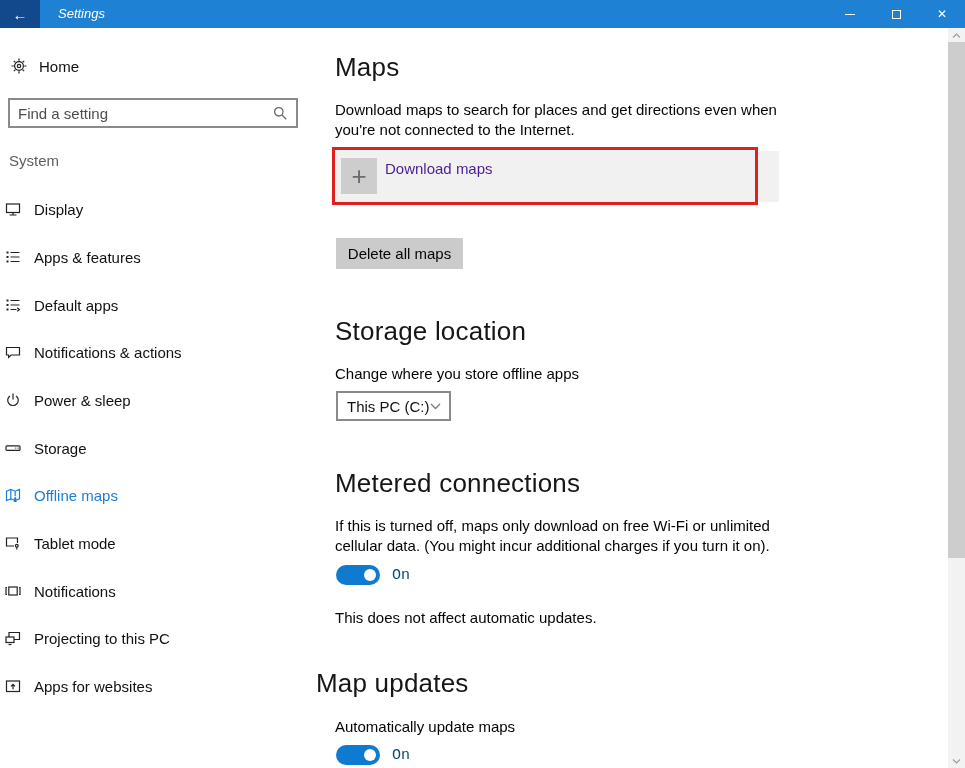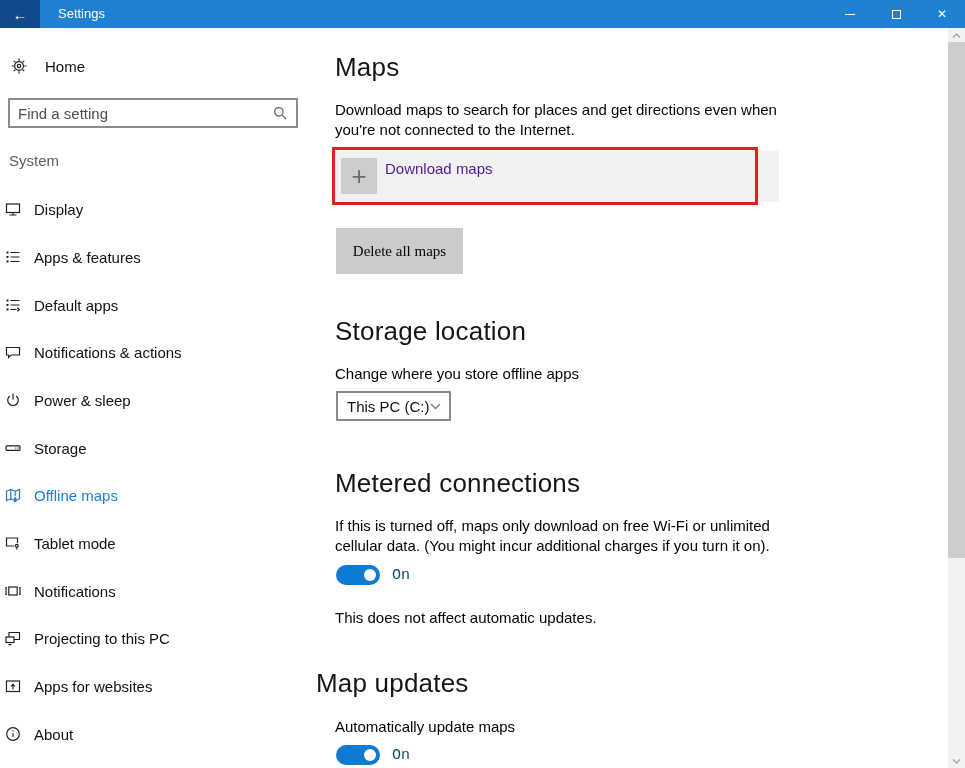--- a/index.html
+++ b/index.html
@@ -5,29 +5,29 @@
   html,body{margin:0;padding:0;background:#e6e6e6;}
   *{box-sizing:border-box;}
   .page{
     position:relative;width:965px;height:768px;background:#ffffff;
     font-family:"Liberation Sans",sans-serif;color:#111;overflow:hidden;
   }
   
   .titlebar{position:absolute;left:0;top:0;width:965px;height:28px;background:#1f81d4;}
   .backbtn{position:absolute;left:0;top:0;width:40px;height:28px;background:#11498c;
     color:#fff;display:flex;align-items:center;justify-content:center;font-size:15px;cursor:default;}
-  .apptitle{position:absolute;left:58px;top:0;height:28px;line-height:28px;color:#fff;font-size:13px;}
+  .apptitle{position:absolute;left:58px;top:0;height:28px;line-height:28px;color:#fff;font-size:13px;font-style:italic;}
   .winbtns{position:absolute;right:0;top:0;height:28px;display:flex;}
   .winbtn{width:46px;height:28px;display:flex;align-items:center;justify-content:center;color:#fff;}
   .dash{display:block;width:10px;height:1px;background:#fff;}
   .maxbox{display:block;width:9px;height:9px;border:1px solid #fff;}
   .closeglyph{font-size:12px;}
   
   .home-row{position:absolute;left:10px;top:52px;height:28px;display:flex;align-items:center;}
-  .home-row .lbl{margin-left:17px;font-size:15px;}
+  .home-row .lbl{margin-left:11px;font-size:15px;}
   .searchbox{position:absolute;left:8px;top:98px;width:290px;height:30px;border:2px solid #8a8a8a;
     background:#fff;display:flex;align-items:center;}
   .searchbox input{flex:1;border:none;outline:none;padding:0 8px;font-size:15px;color:#333;
     font-family:"Liberation Sans",sans-serif;background:transparent;}
   .searchbox input::placeholder{color:#4d4d4d;opacity:1;}
   .searchbox .mag{margin-right:8px;display:flex;}
   .section-label{position:absolute;left:9px;top:152px;font-size:15px;color:#5f5f5f;}
   .side-item{position:absolute;left:0;width:330px;height:48px;display:flex;align-items:center;
     padding-left:4px;cursor:default;}
   .side-item .icon{width:18px;height:18px;display:flex;}
@@ -38,21 +38,21 @@
   .h1{position:absolute;font-size:26px;font-weight:300;color:#161616;letter-spacing:.2px;}
   .para{position:absolute;font-size:15px;line-height:20px;color:#050505;width:452px;}
   .dl-row{position:absolute;left:335px;top:151px;width:444px;height:51px;background:#f1f1f1;cursor:default;}
   .plusbtn{position:absolute;left:6px;top:7px;width:36px;height:36px;background:#cdcdcd;
     display:flex;align-items:center;justify-content:center;font-size:26px;font-weight:300;color:#6b6b6b;}
   .dl-label{position:absolute;left:50px;top:9px;font-size:15px;color:#4c1d95;}
   .red-box{position:absolute;left:332px;top:147px;width:426px;height:58px;
     border:3px solid #df201c;pointer-events:none;z-index:5;}
   .btn{position:absolute;background:#cbcbcb;border:none;font-size:15px;color:#050505;
     font-family:"Liberation Sans",sans-serif;display:flex;align-items:center;justify-content:center;cursor:default;}
-  .delete-btn{left:336px;top:228px;width:127px;height:46px;font-family:Liberation Serif, serif;}
+  .delete-btn{left:336px;top:238px;width:127px;height:31px;}
   .dropdown{position:absolute;left:336px;top:391px;width:115px;height:30px;border:2px solid #8a8a8a;
     background:#fff;display:flex;align-items:center;font-size:15px;cursor:default;}
   .dropdown .val{margin-left:9px;flex:1;}
   .dropdown .chev{margin-right:8px;display:flex;}
   .toggle{position:absolute;width:44px;height:20px;border-radius:10px;background:#0f7bd0;cursor:default;}
   .toggle .knob{position:absolute;right:4px;top:4px;width:12px;height:12px;border-radius:50%;background:#fff;}
   .toggle-label{position:absolute;font-size:15px;color:#0c4a6e;font-family:Liberation Mono, monospace;}
   
   .scrollbar{position:absolute;right:0;top:28px;width:17px;height:740px;background:#f2f2f2;}
   .sb-arrow{position:absolute;left:0;width:17px;height:14px;display:flex;align-items:center;justify-content:center;}
@@ -216,30 +216,20 @@
   <div class="side-item" style="top:662px">
     <span class="icon">
       <svg width="18" height="18" viewBox="0 0 18 18" fill="none" stroke="#222" stroke-width="1.2">
         <rect x="2.5" y="4" width="13" height="10.5"></rect>
         <path d="M9 12.2V7.4M7 9.4l2-2 2 2"></path>
       </svg>
     </span>
     <span class="lbl">Apps for websites</span>
   </div>
 
-  <div class="side-item" style="top:710px">
-    <span class="icon">
-      <svg width="18" height="18" viewBox="0 0 18 18" fill="none" stroke="#222" stroke-width="1.2">
-        <circle cx="9" cy="9" r="6.3"></circle>
-          <path d="M9 8.2v3.8"></path>
-        <circle cx="9" cy="5.8" r="0.7" fill="#222" stroke="none"></circle>
-      </svg>
-    </span>
-    <span class="lbl">About</span>
-  </div>
 
   <div class="h1" style="left:335px;top:52px">Maps</div>
   <div class="para" style="left:335px;top:100px">Download maps to search for places and get directions even when you're not connected to the Internet.</div>
 
   <div class="dl-row">
     <div class="plusbtn">+</div>
     <div class="dl-label">Download maps</div>
   </div>
   <div class="red-box"></div>
 

